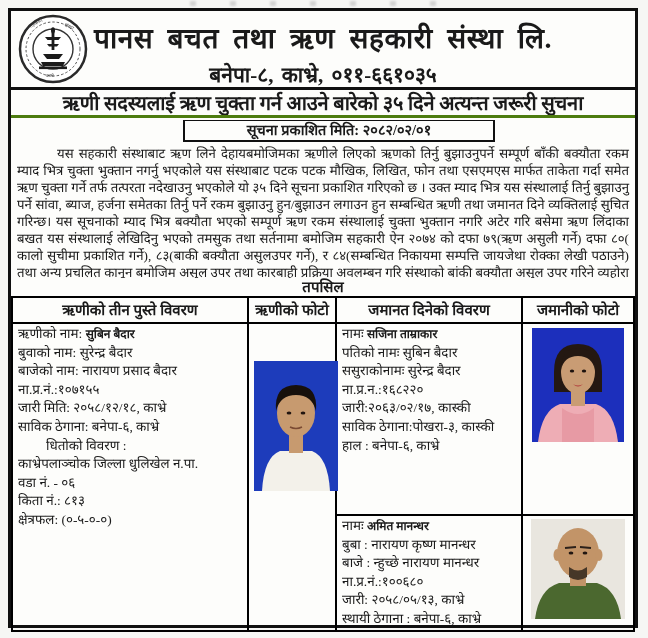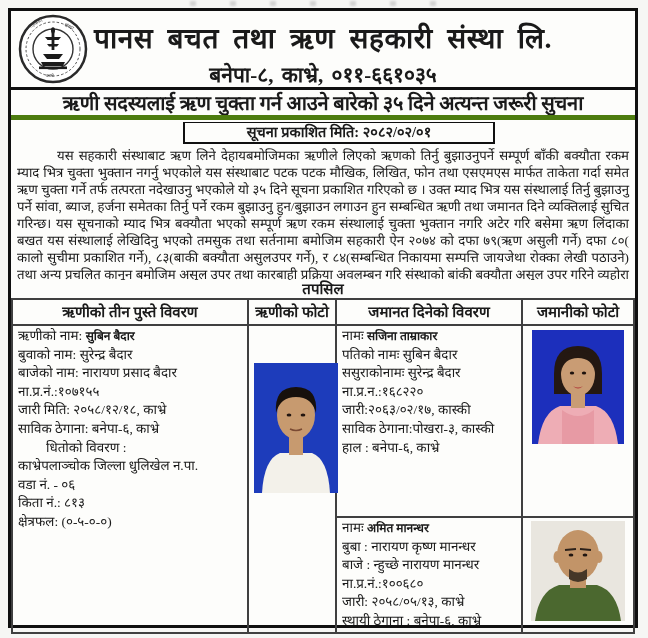--- a/index.html
+++ b/index.html
@@ -14,34 +14,34 @@
   .sheet{
     position:absolute;left:8px;top:8px;width:624px;height:614px;
     border:3px solid #101010;background:#fdfdfb;
   }
   
   .hdr{position:relative;height:76px;border-bottom:3px solid #101010;text-align:center;}
   .logo{position:absolute;left:7px;top:3px;width:70px;height:70px;}
   .org{font-size:28px;font-weight:bold;word-spacing:7px;padding-top:7px;letter-spacing:.5px;}
   .addr{font-size:21px;font-weight:bold;margin-top:4px;word-spacing:3px;}
   
-  .bar{height:25px;border-bottom:5px solid #4d7c0f;display:flex;align-items:center;justify-content:center;
+  .bar{height:25px;border-bottom:3px solid #4d7c0f;display:flex;align-items:center;justify-content:center;
     font-size:20px;font-weight:bold;letter-spacing:-.2px;white-space:nowrap;overflow:hidden;}
   
   .daterow{text-align:center;padding-top:2px;height:24px;}
   .datebox{display:inline-block;border:2px solid #101010;border-top-width:1px;
     font-size:14.5px;font-weight:bold;padding:0 62px;line-height:19px;margin-left:32px;}
   
   .para{font-size:13.2px;line-height:17px;text-align:justify;padding:1px 6px 0 6px;
     text-indent:40px;height:133px;overflow:hidden;}
   .tapsil{text-align:center;font-weight:bold;font-size:15px;height:18px;line-height:18px;}
   
   table{border-collapse:collapse;width:100%;table-layout:fixed;}
   col.c1{width:236px;} col.c2{width:88px;} col.c3{width:186px;}
-  th,td{border:2px solid #404040;vertical-align:top;padding:1px 5px;}
+  th,td{border:2px solid #000000;vertical-align:top;padding:1px 5px;}
   th{font-size:15px;font-weight:bold;text-align:center;height:22px;white-space:nowrap;overflow:hidden;}
   td{font-size:13.4px;line-height:18.6px;}
   .ln{white-space:nowrap;overflow:hidden;}
   .nm{font-weight:bold;font-size:12px;}
   .sub{font-weight:normal;padding-left:28px;}
   .r1{height:192px;} .r2{height:100px;}
   .photocell{text-align:center;}
   .photo{display:inline-block;line-height:0;}
   .ph-borrower{margin-top:36px;}
   .ph-g1{margin-top:3px;}

